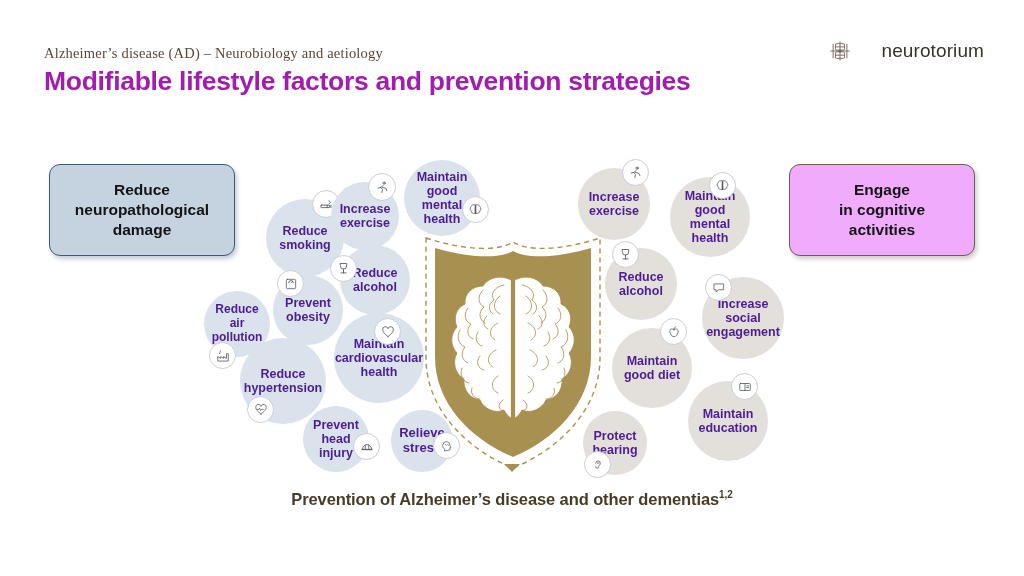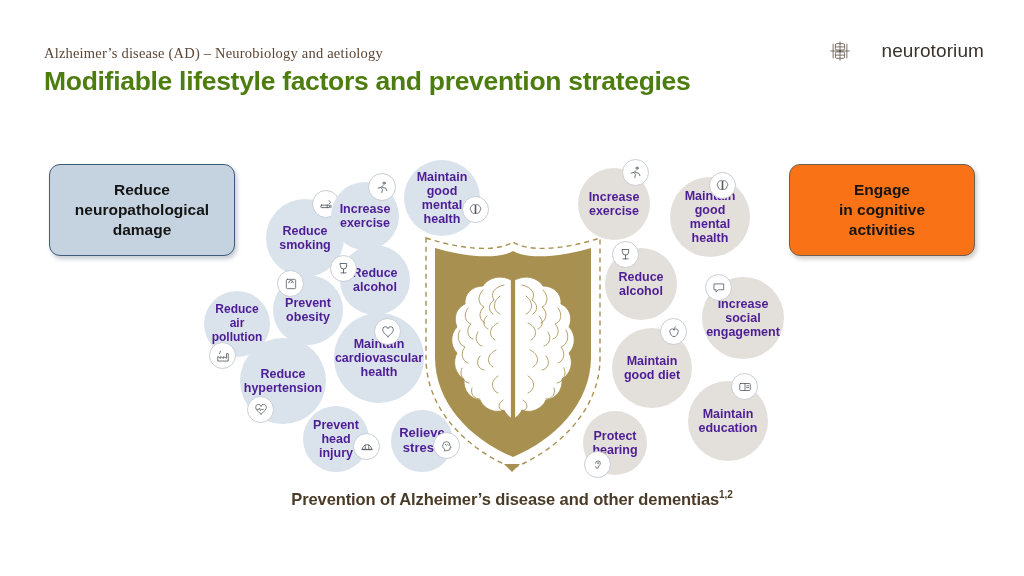--- a/index.html
+++ b/index.html
@@ -13,21 +13,21 @@
   #slide{position:absolute;inset:0;width:1024px;height:440px;}
 
   
   .kicker{
     position:absolute;left:44px;top:45px;
     font-family:"Liberation Serif", serif;
     font-size:14.5px;color:#5B4636;letter-spacing:.2px;white-space:nowrap;
   }
   .title{
     position:absolute;left:44px;top:66px;
-    font-size:26.5px;font-weight:bold;color:#4d7c0f;
+    font-size:26.5px;font-weight:bold;color:#a21caf;
     letter-spacing:-.3px;white-space:nowrap;
   }
   .logo{
     position:absolute;right:40px;top:40px;
     display:flex;align-items:center;gap:7px;
   }
   .logo-mark{width:22px;height:22px;display:block;}
   .logo-text{font-size:19px;color:#3A322C;letter-spacing:.1px;padding-left:24px;}
 
   
@@ -40,21 +40,21 @@
     box-sizing:border-box;
   }
   .sidebox span{display:block;white-space:pre-line;}
   .sidebox.left{
     left:49px;top:164px;
     background:#C5D3E0;border:1.6px solid #3F5B7A;
     box-shadow:2px 3px 4px rgba(90,110,130,.35);
   }
   .sidebox.right{
     left:789px;top:164px;
-    background:#f97316;border:1.6px solid #6B5E52;
+    background:#f0abfc;border:1.6px solid #6B5E52;
     box-shadow:2px 3px 4px rgba(120,110,100,.35);
   }
 
   
   .shield-wrap{position:absolute;left:408px;top:228px;width:210px;height:250px;}
   .shield-wrap svg{display:block;}
   .arrow-down{
     position:absolute;left:504px;top:464px;
     width:0;height:0;border-left:8px solid transparent;
     border-right:8px solid transparent;border-top:8px solid #A89050;

